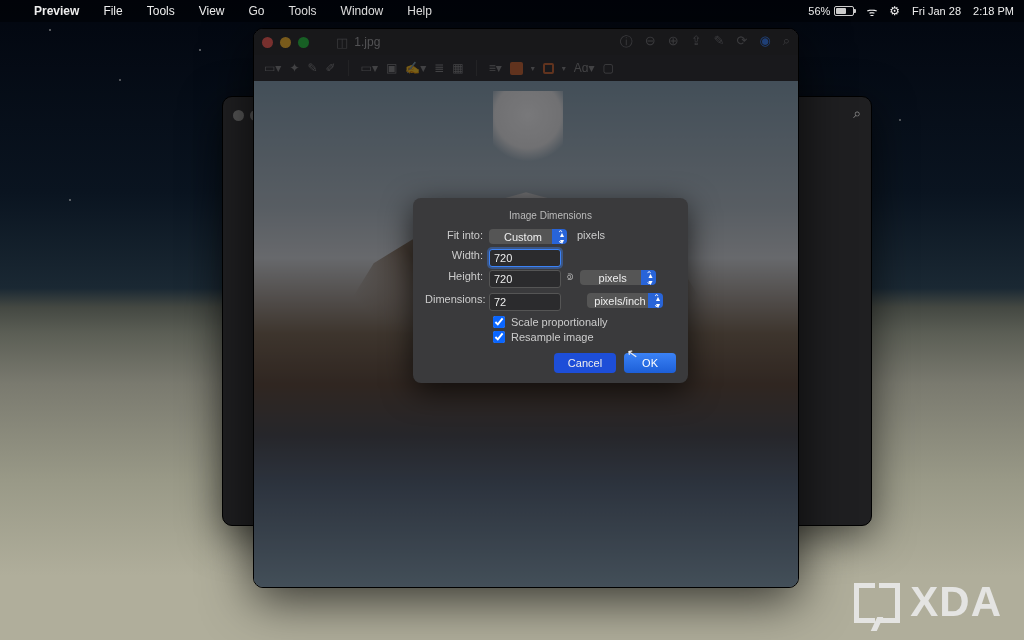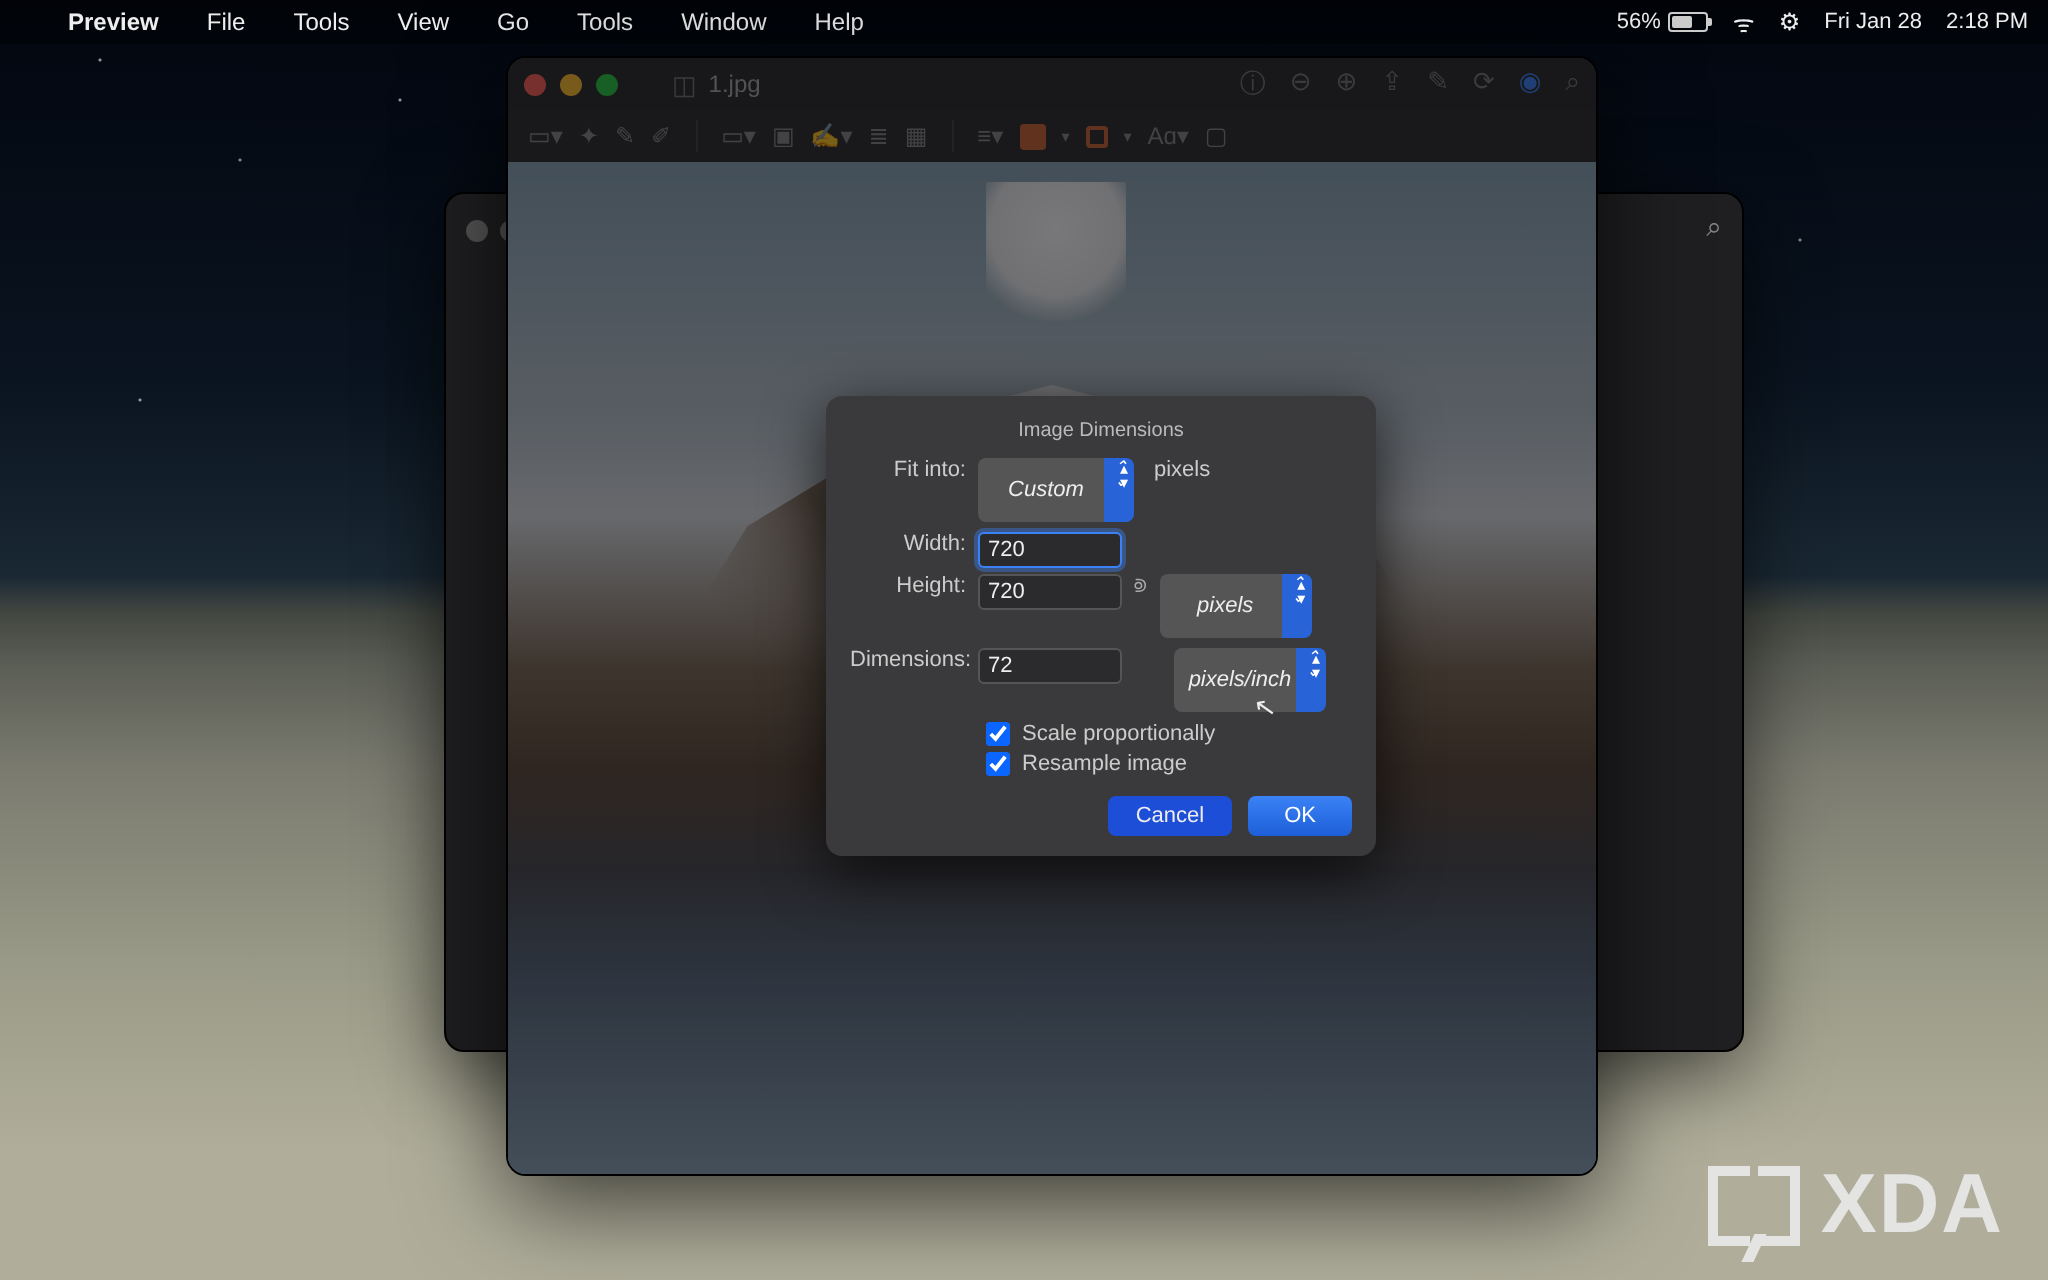--- a/index.html
+++ b/index.html
@@ -80,23 +80,23 @@
   .dialog {
     position:absolute; left:413px; top:198px; width:275px;
     background:#3a3a3c; border-radius:8px; box-shadow:0 8px 30px rgba(0,0,0,.7);
     font-size:11px; color:#ccc; padding:12px 12px 10px;
   }
   .dialog h4 { font-size:10px; font-weight:400; color:#bbb; margin-bottom:8px;text-align:center;}
   .row { display:flex; align-items:flex-start; gap:6px; margin:5px 0; }
   .row .lbl { width:58px; text-align:right; color:#ccc; }
   .sel {
     background:#555; border:none; border-radius:4px; color:#eee; font-size:11px;
-    height:32px; padding:0 16px 0 6px; position:relative;
+    height:15px; padding:0 16px 0 6px; position:relative;
     background-image:linear-gradient(#2864d8,#2864d8);
-    background-size:15px 100%; background-position:right; background-repeat:no-repeat;font-style:italic;
+    background-size:15px 100%; background-position:right; background-repeat:no-repeat;
   }
   .sel::after { content:"⌃⌄"; position:absolute; right:2px; top:0; font-size:8px; color:#fff; line-height:9px; letter-spacing:-2px; writing-mode:vertical-lr; }
   .sel-wrap { position:relative; display:inline-block;}
   .sel-wrap .chev { position:absolute; right:3px; top:2px; font-size:8px; color:#fff; pointer-events:none; line-height:7px;}
   .unit { color:#ccc; font-size:11px; margin-left:4px;}
   .txt {
     width:72px; height:18px; background:#2b2b2d; border:1px solid #555;
     border-radius:3px; color:#eee; font-size:11px; padding:0 4px;
   }
   .txt.focus { border:1.5px solid #3b82f6; box-shadow:0 0 0 2px rgba(59,130,246,.4);}

